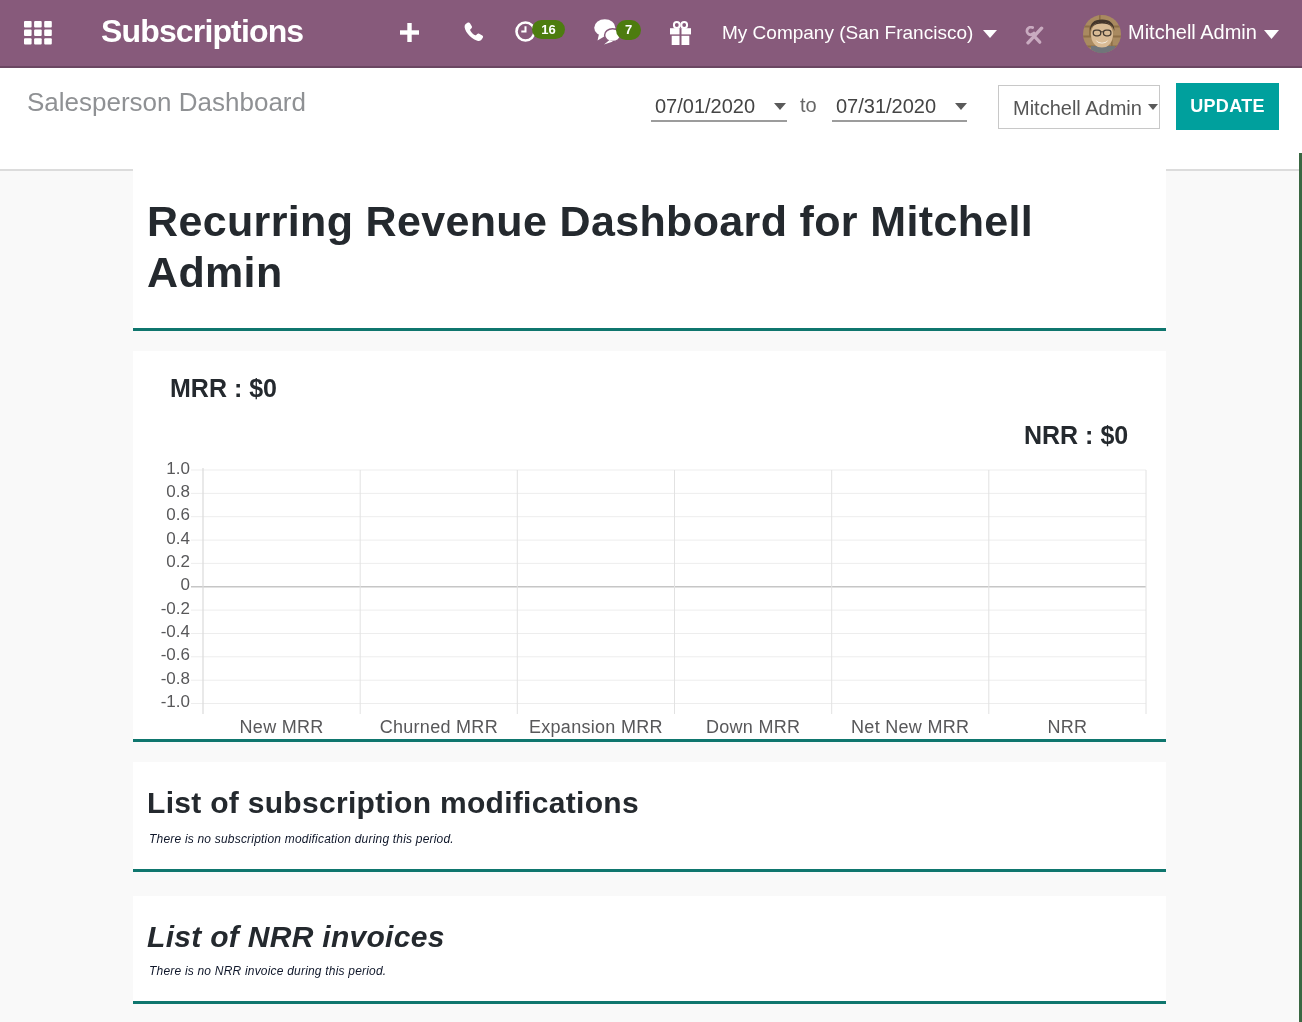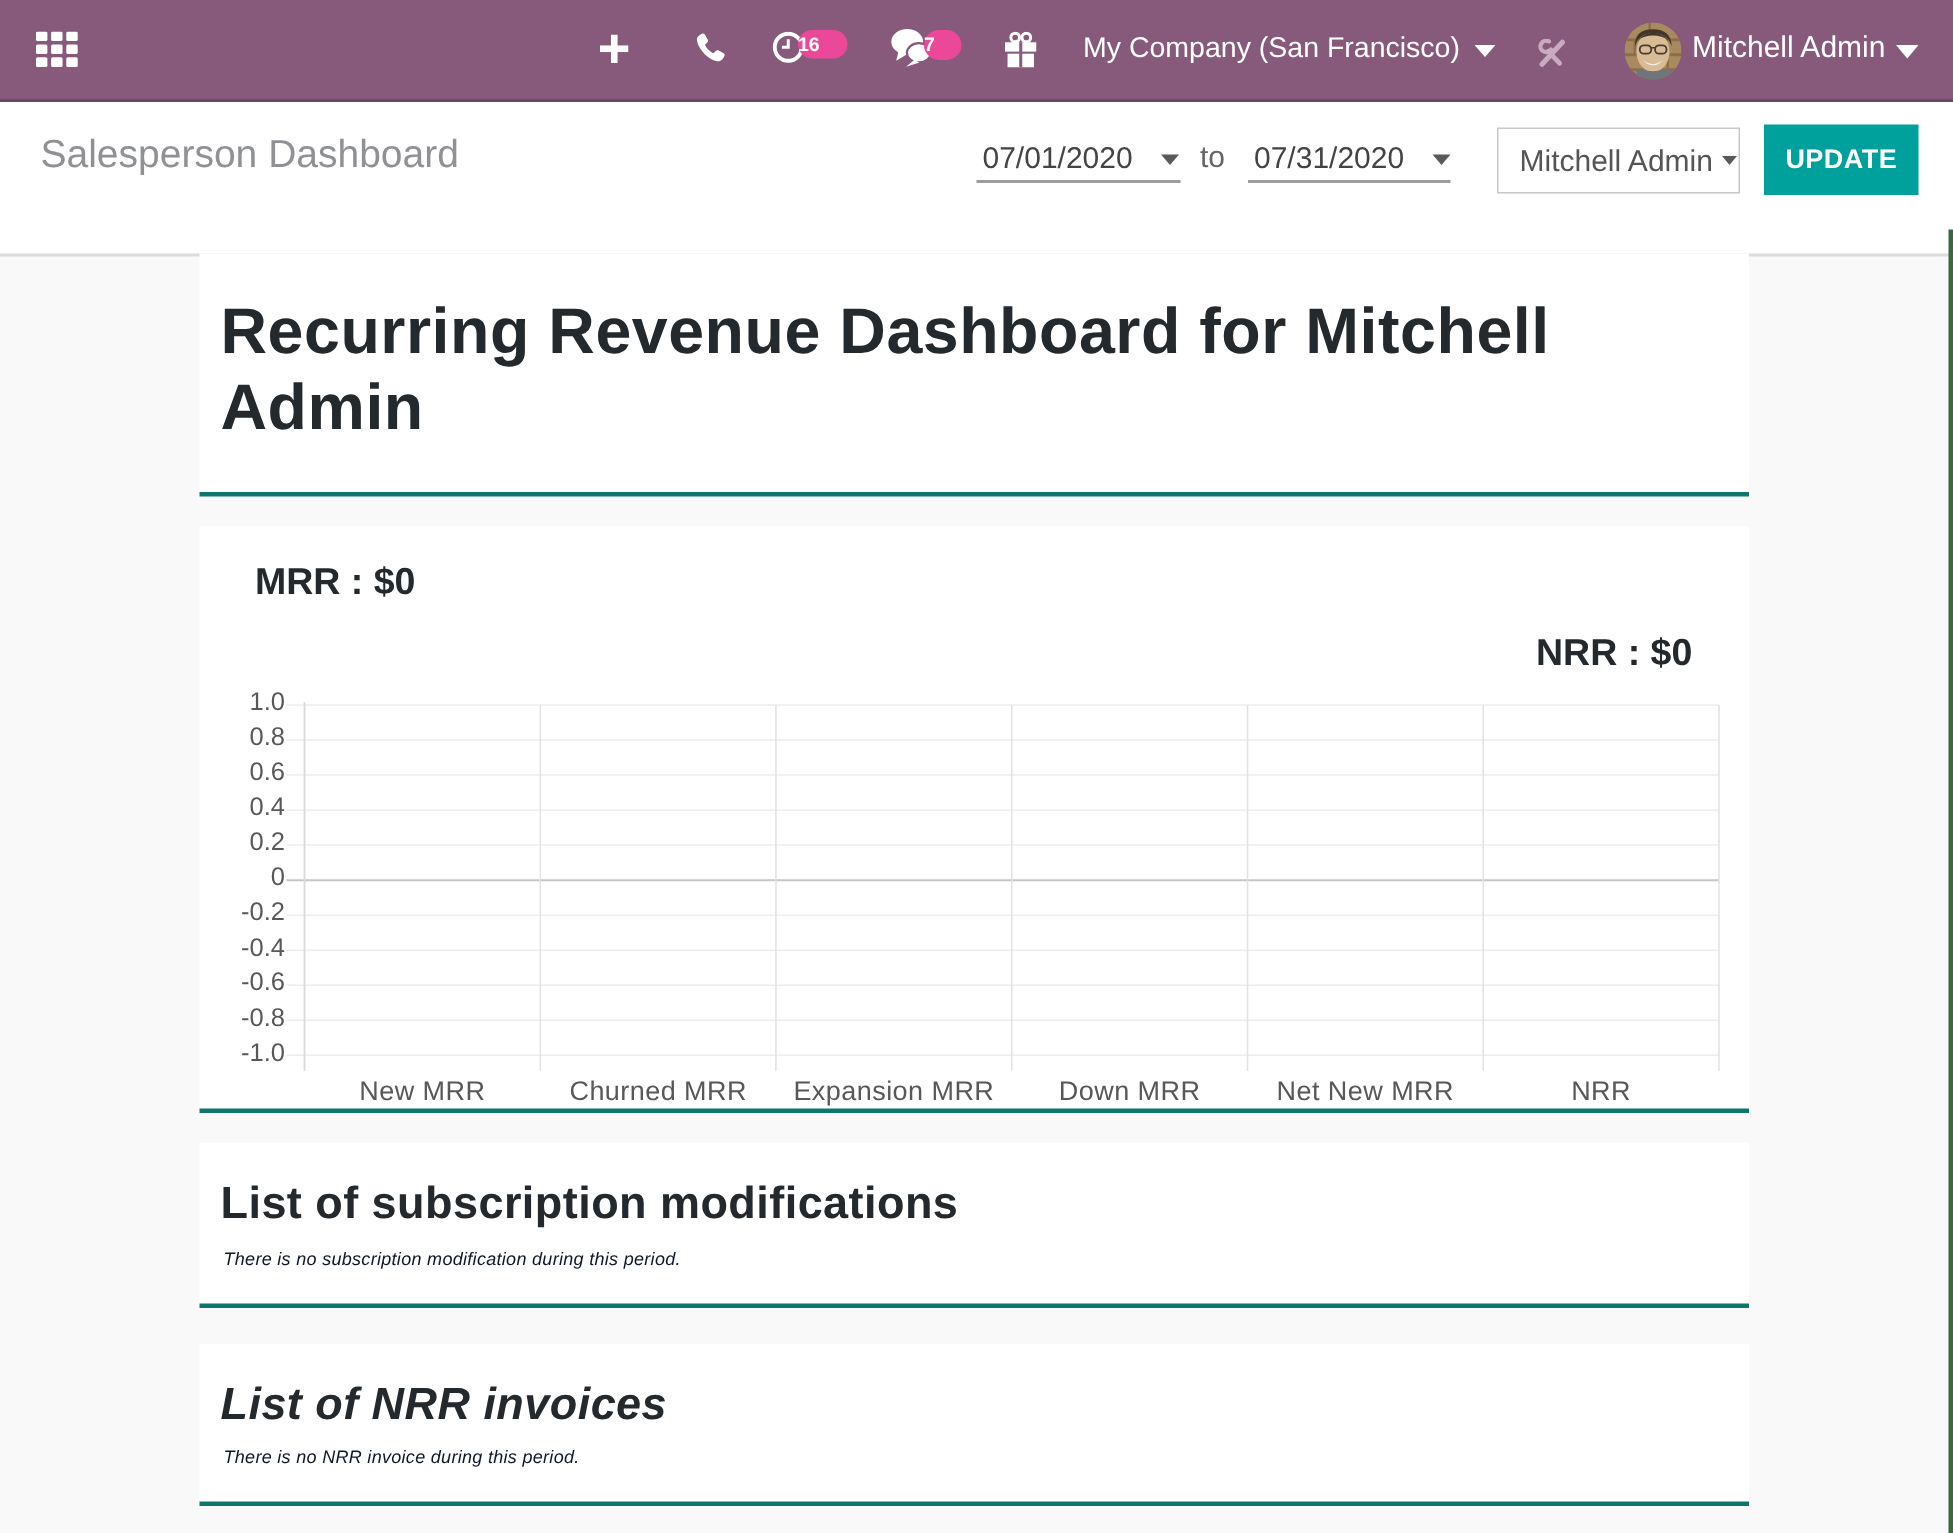--- a/index.html
+++ b/index.html
@@ -7,22 +7,22 @@
 body { font-family:"Liberation Sans", sans-serif; background:#f9f9f9; }
 #page { position:relative; width:1302px; height:1022px; overflow:hidden; }
 .abs { position:absolute; }
 
 
 #navbar { position:absolute; left:0; top:0; width:1302px; height:68px;
   background:#875a7b; border-bottom:2px solid #6b4762; }
 #brand { position:absolute; left:101px; top:13px; font-size:32px; font-weight:bold;
   color:#fff; letter-spacing:-0.85px; }
 .navtxt { position:absolute; color:#fff; font-size:19px; }
-.badge { position:absolute; background:#ec4899; color:#fff; font-weight:bold;
-  font-size:13px; border-radius:10px; }
+.badge { position:absolute; background:#4d7c0f; color:#fff; font-weight:bold;
+  font-size:13px; text-align:center; border-radius:10px; }
 
 
 #cpanel { position:absolute; left:0; top:68px; width:1302px; height:103px;
   background:#fff; border-bottom:2px solid #dcdcdc; }
 #bctitle { position:absolute; left:27px; top:19px; font-size:26px; color:#8f9194; }
 .datefield { position:absolute; top:88px; height:34px; border-bottom:2px solid #9c9c9c; }
 .datefield .dtxt { position:absolute; left:4px; top:7px; font-size:20px; color:#444; }
 .caret-gray { position:absolute; width:0; height:0; border-left:6px solid transparent;
   border-right:6px solid transparent; border-top:7px solid #5a5a5a; }
 #totxt { position:absolute; left:800px; top:94px; font-size:20px; color:#666; }
@@ -60,20 +60,21 @@
           <rect x="10.1" y="0" width="7.6" height="6.4" rx="1"></rect>
           <rect x="20.2" y="0" width="7.6" height="6.4" rx="1"></rect>
         <rect x="0" y="8.6" width="7.6" height="6.4" rx="1"></rect>
           <rect x="10.1" y="8.6" width="7.6" height="6.4" rx="1"></rect>
           <rect x="20.2" y="8.6" width="7.6" height="6.4" rx="1"></rect>
         <rect x="0" y="17.2" width="7.6" height="6.4" rx="1"></rect>
           <rect x="10.1" y="17.2" width="7.6" height="6.4" rx="1"></rect>
           <rect x="20.2" y="17.2" width="7.6" height="6.4" rx="1"></rect>
       </g>
     </svg>
+    <div id="brand">Subscriptions</div>
 
     <svg class="abs" style="left:400px;top:23px" width="19" height="19" viewBox="0 0 19 19">
       <rect x="7.3" y="0" width="4.4" height="19" fill="#fff"></rect>
       <rect x="0" y="7.3" width="19" height="4.4" fill="#fff"></rect>
     </svg>
 
     <svg class="abs" style="left:464px;top:22px" width="20" height="20" viewBox="0 0 20 20">
       <path fill="#fff" d="M4.1 0.6 C5 0.2 5.8 0.4 6.3 1.2 L8.2 4.5 C8.6 5.2 8.5 6 7.9 6.6 L6.6 7.9 C6.4 8.1 6.4 8.4 6.5 8.7 C7 9.8 7.7 10.9 8.7 11.8 C9.6 12.8 10.7 13.5 11.8 14 C12.1 14.1 12.4 14.1 12.6 13.9 L13.9 12.6 C14.5 12 15.3 11.9 16 12.3 L19.3 14.2 C20.1 14.7 20.3 15.5 19.9 16.4 C19.4 17.5 18.5 18.7 17.8 19.2 C17 19.8 15.9 20.1 14.8 19.9 C12.1 19.4 8.9 17.6 6 14.7 C3 11.7 1.2 8.4 0.7 5.7 C0.5 4.6 0.7 3.5 1.3 2.7 C1.9 2 3 1.1 4.1 0.6 Z" transform="scale(0.95)"></path>
     </svg>
 

